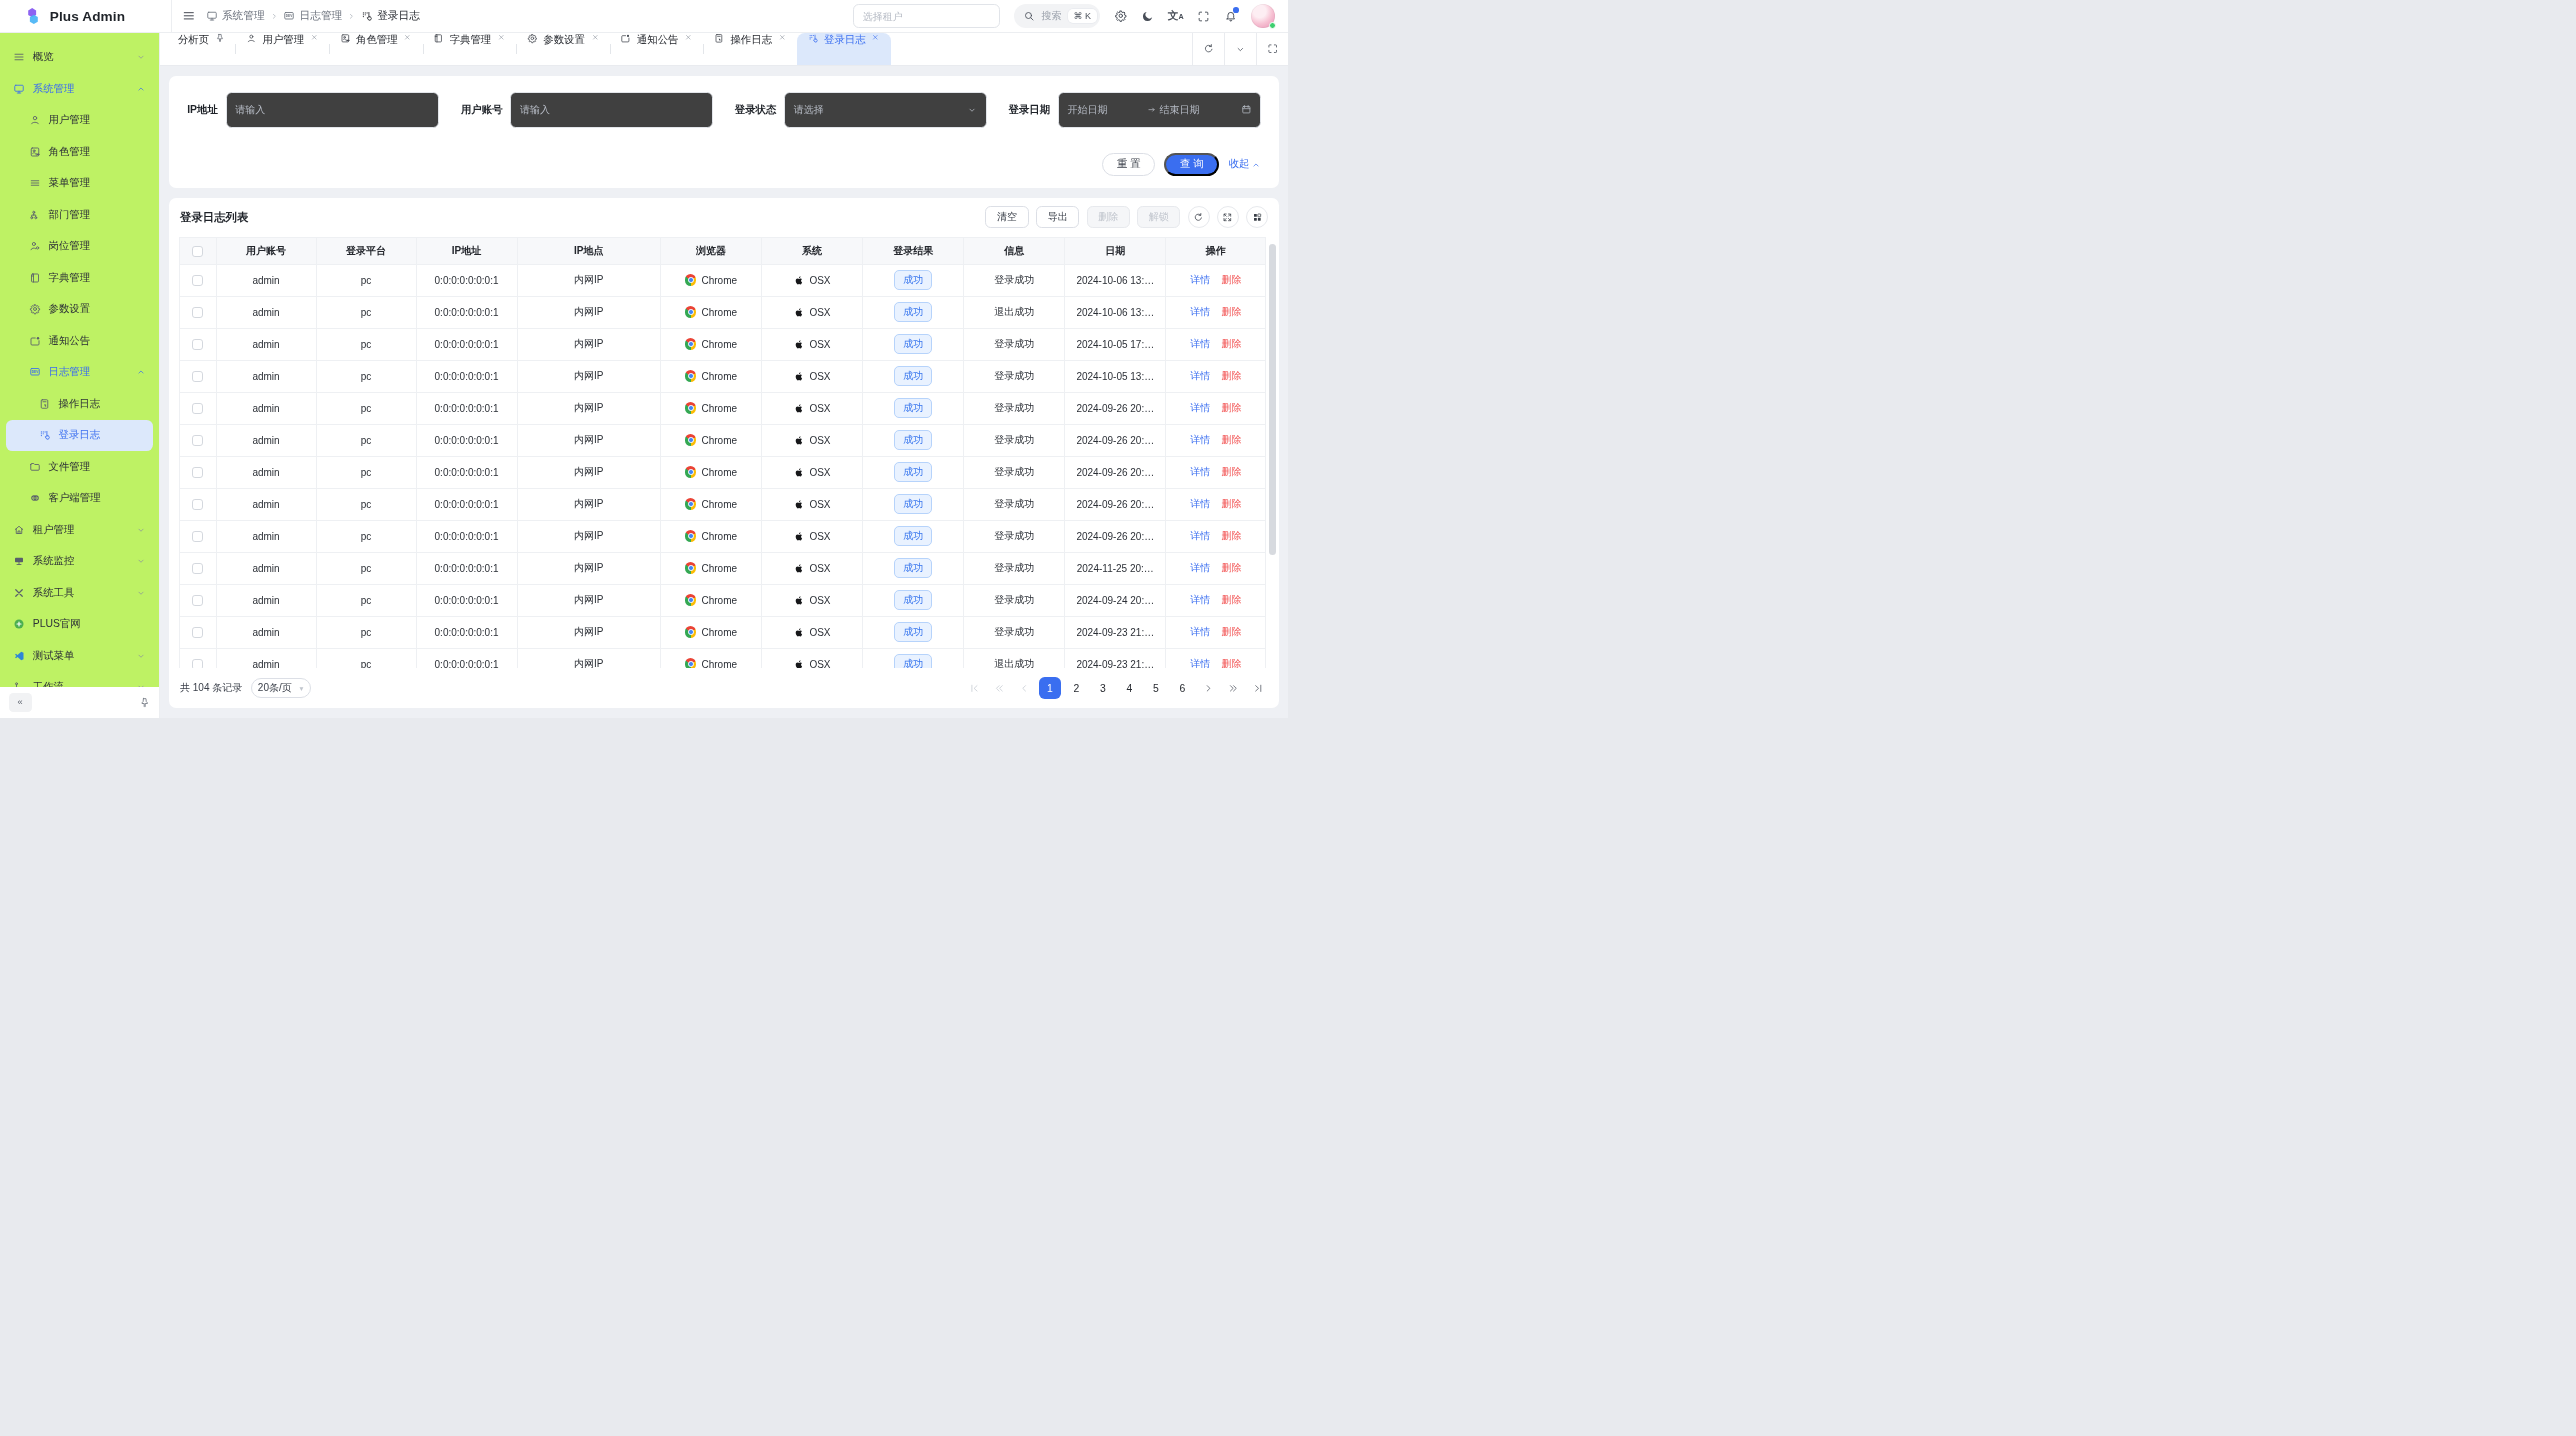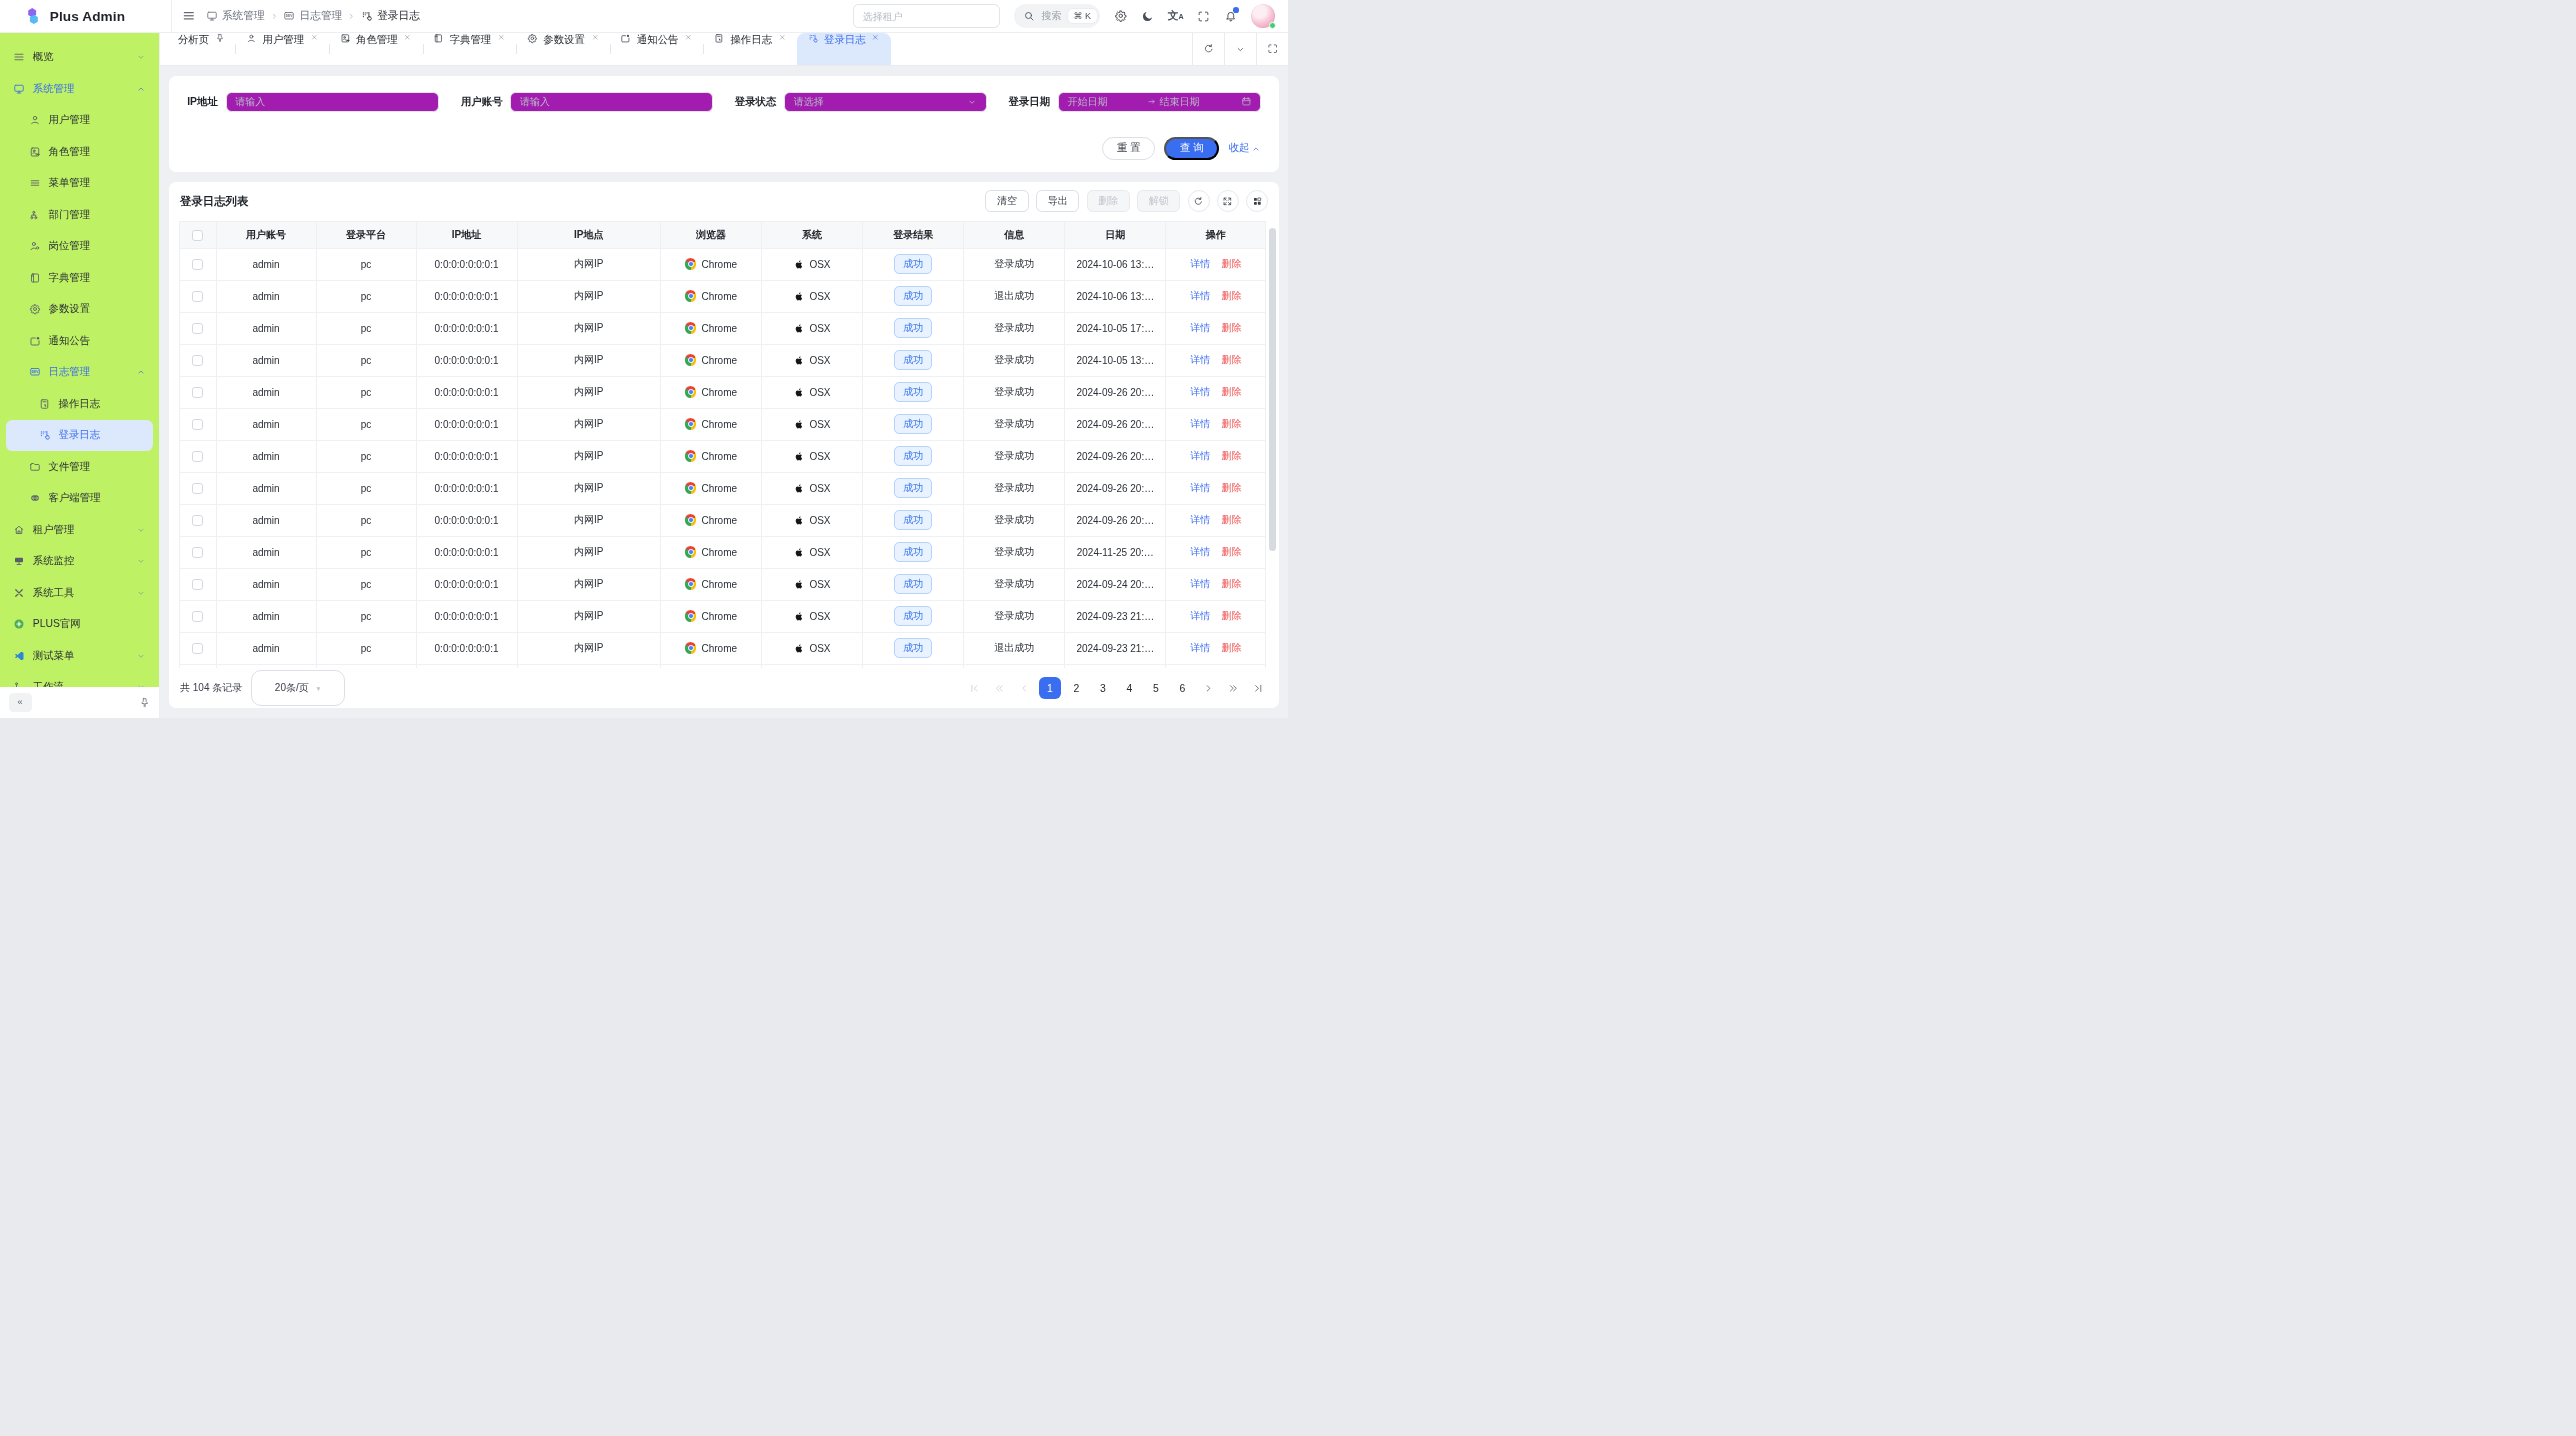--- a/index.html
+++ b/index.html
@@ -63,21 +63,21 @@
   .tab-tools{display:flex;align-items:stretch;}
   .tab-tool{width:32px;display:flex;align-items:center;justify-content:center;color:#474d57;border-left:0.7px solid #e9ebef;}
 
   
   .content{flex:1;background:#eef0f4;padding:10px 8.6px;display:flex;flex-direction:column;gap:10px;min-height:0;}
   .card{background:#fff;border-radius:7.2px;}
   .filter-card{flex:0 0 auto;padding:15.7px 18.6px 11.4px;}
   .filter-row{display:flex;gap:21.5px;}
   .field{display:flex;align-items:center;gap:7.9px;flex:1;min-width:0;}
   .field>label{font-size:10.4px;font-weight:700;color:#1f2329;white-space:nowrap;}
-  .control{flex:1;height:20px;border:0.7px solid #e2e5ea;border-radius:5.7px;display:flex;align-items:center;padding:0 8.6px;background:#a21caf;min-width:0;}
+  .control{flex:1;height:36px;border:0.7px solid #e2e5ea;border-radius:5.7px;display:flex;align-items:center;padding:0 8.6px;background:#404040;min-width:0;}
   .placeholder{color:#b7bcc6;font-size:10px;}
   .control .cv{margin-left:auto;color:#c3c8d1;display:flex;}
   .daterange .placeholder{flex:1;}
   .daterange .mid{color:#c3c8d1;display:flex;margin:0 2.9px;}
   .daterange .cal{color:#b7bcc6;display:flex;margin-left:4.3px;}
   .filter-actions{display:flex;justify-content:flex-end;align-items:center;gap:9.3px;margin-top:25px;}
   .btn{height:23.6px;padding:0 13.6px;border-radius:12px;font-size:10.4px;display:inline-flex;align-items:center;justify-content:center;white-space:nowrap;}
   .btn-plain{border:0.7px solid #dcdfe6;background:#fff;color:#3c414b;}
   .btn-primary{background:#3a6ef0;color:#fff;}
   .collapse-link{color:#3a6ef0;font-size:10.4px;display:inline-flex;align-items:center;gap:1.4px;}
@@ -101,21 +101,21 @@
       background:conic-gradient(from -55deg,#ea4335 0 115deg,#fbbc05 0 235deg,#34a853 0 360deg);}
   .chrome::after{content:'';position:absolute;left:2.9px;top:2.9px;width:5.7px;height:5.7px;border-radius:50%;background:#4285f4;border:1.3px solid #fff;box-sizing:border-box;}
   .apple{color:#17181a;display:flex;}
   .badge{display:inline-block;padding:2.1px 7.9px;border-radius:5px;background:#e9f2ff;border:0.7px solid #b6d3fb;color:#3a77ee;font-size:10px;line-height:1.35;}
   .lnk{color:#3a6ef0;}
   .lnk.danger{color:#f25555;margin-left:11.4px;}
   .vscroll{position:absolute;top:46px;bottom:44px;right:3.6px;width:6.4px;border-radius:3.6px;}
   .vscroll .thumb{position:absolute;top:0;width:6.4px;height:74%;border-radius:3.6px;background:#d7dadf;}
 
   .pager{height:40px;flex:0 0 40px;display:flex;align-items:center;padding:0 11.4px;font-size:10px;color:#3c414b;}
-  .size-select{height:36px;border:0.7px solid #dcdfe6;border-radius:10px;display:flex;align-items:center;gap:6.4px;padding:0 23px;margin-left:8.6px;}
+  .size-select{height:20px;border:0.7px solid #dcdfe6;border-radius:10px;display:flex;align-items:center;gap:6.4px;padding:0 6px;margin-left:8.6px;}
   .size-caret{color:#c0c5cd;font-size:6.4px;}
   .pages{margin-left:auto;display:flex;align-items:center;gap:5px;}
   .page{min-width:21.5px;height:21.5px;padding:0 2.9px;border-radius:5.7px;display:flex;align-items:center;justify-content:center;font-size:10.4px;color:#26292f;}
   .page.current{background:#3a6ef0;color:#fff;}
   .pg{width:20px;height:21.5px;display:flex;align-items:center;justify-content:center;color:#4e545e;}
   .pg.dis{color:#c3c8d0;}
 </style>
 </head>
 <body>
 

